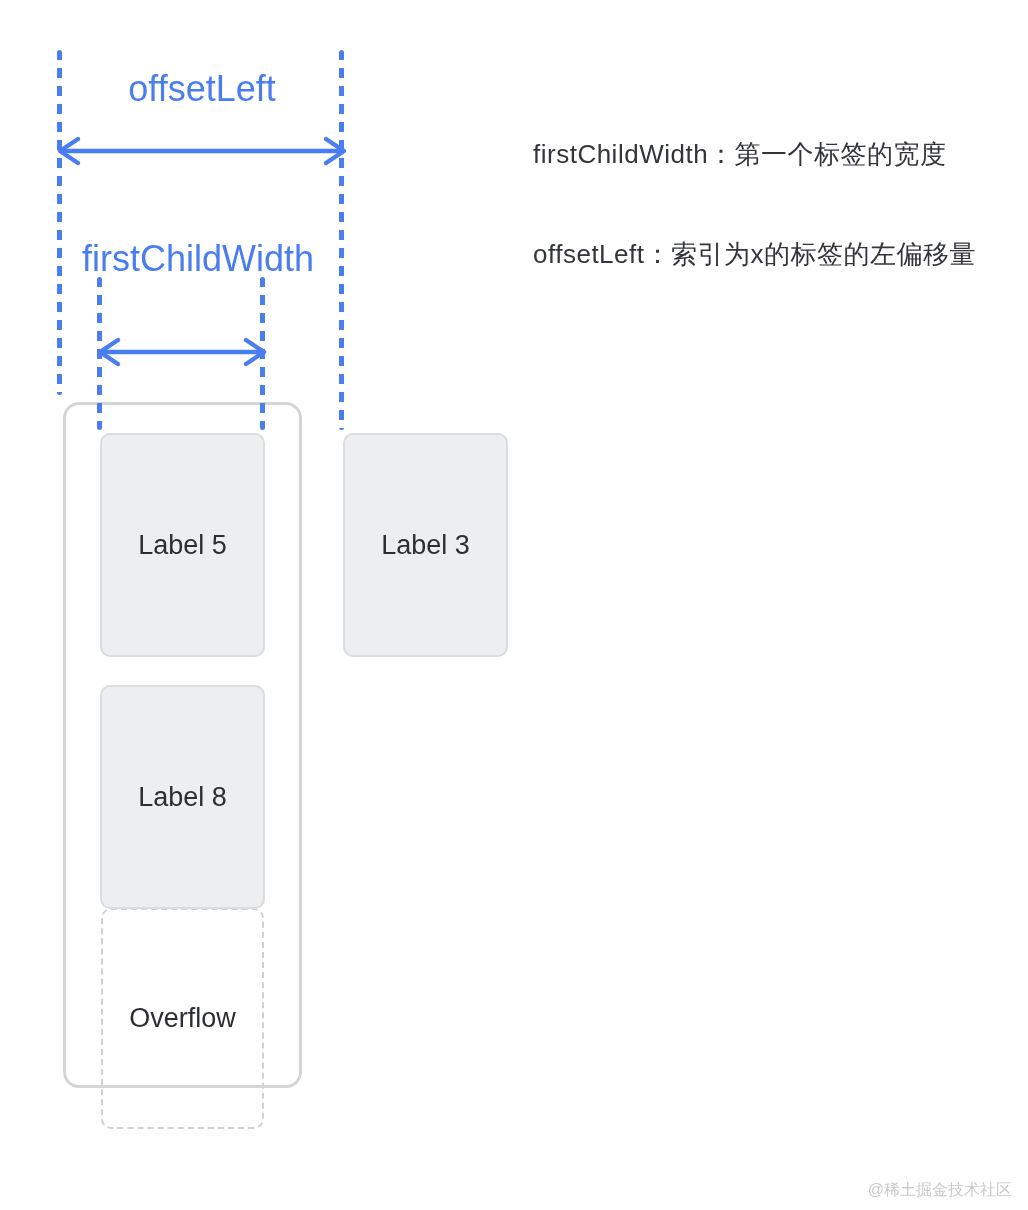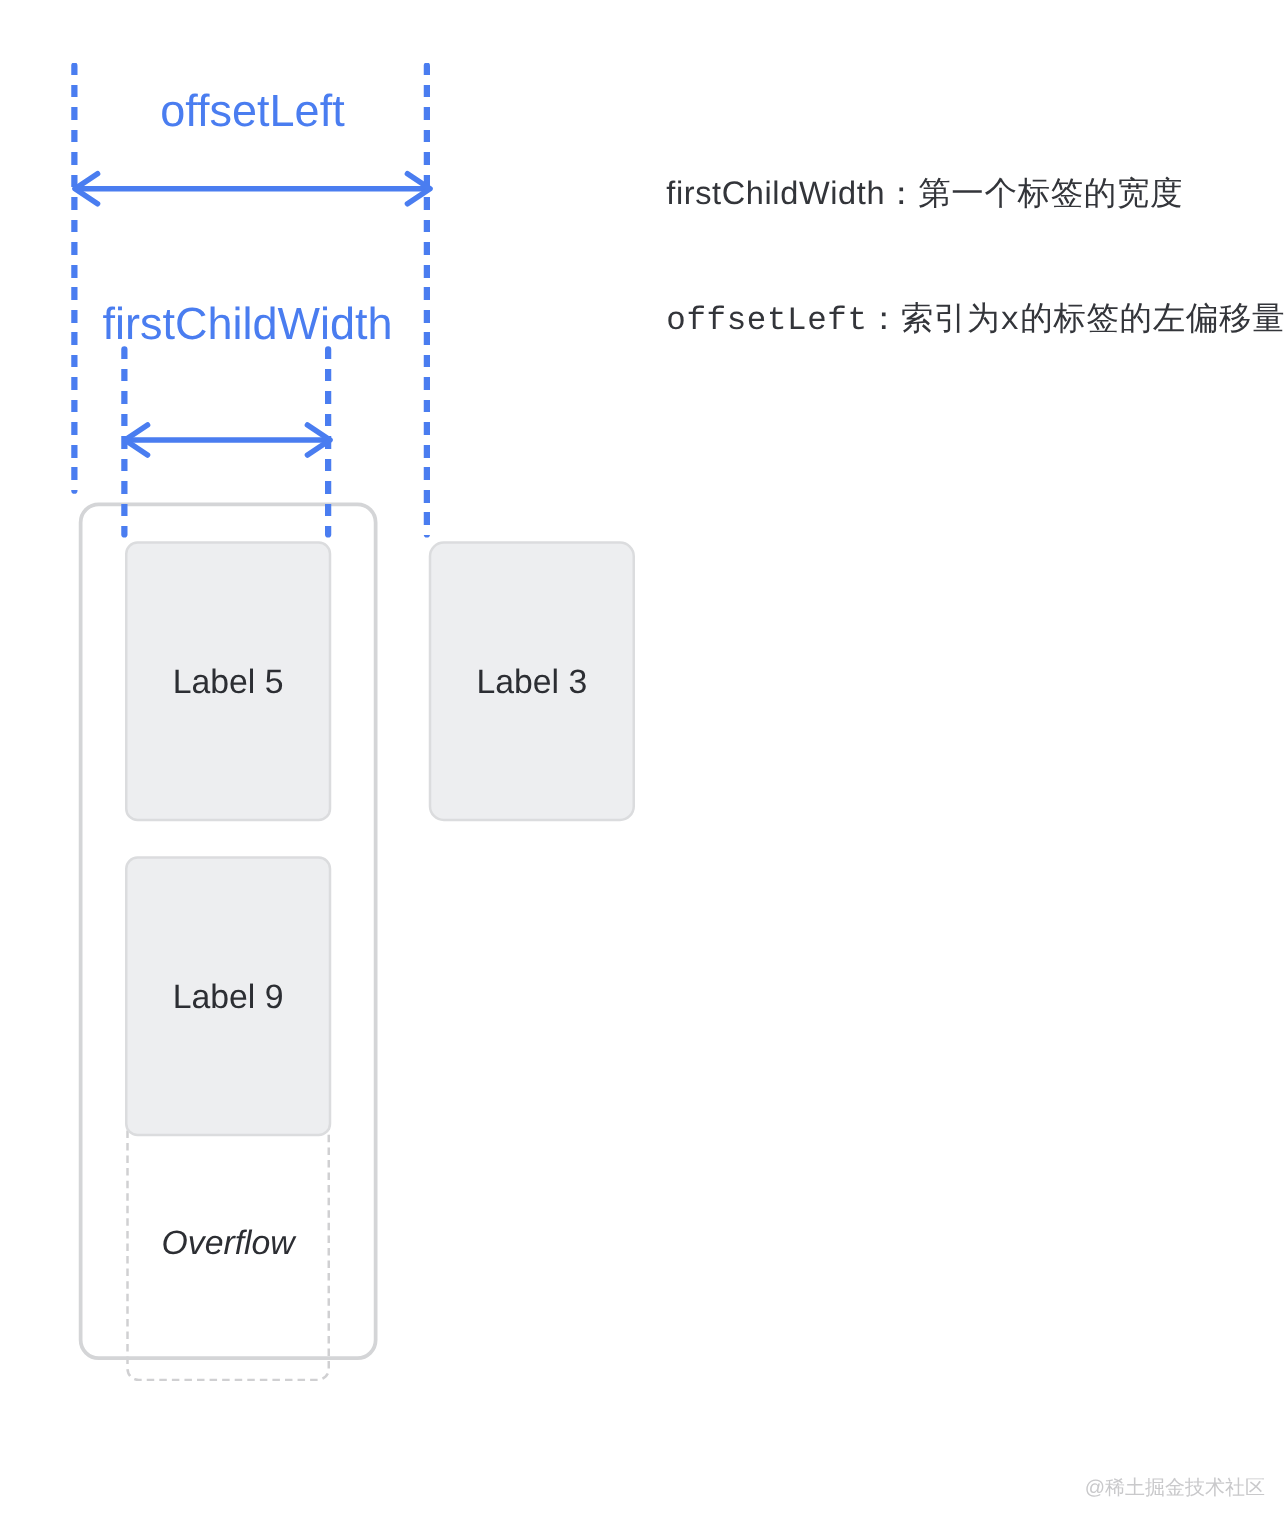--- a/index.html
+++ b/index.html
@@ -71,45 +71,44 @@
     background:var(--tab-fill);
     border:2px solid var(--tab-border);
     border-radius:10px;
     box-sizing:border-box;
     display:flex;align-items:center;justify-content:center;
     font-size:27px;color:var(--text-dark);
     z-index:3;
   }
   .tab1{left:100px;top:433px;}
   .tab2{left:100px;top:685px;}
-  .tab3{left:343px;top:433px;border-radius:12px;}
+  .tab3{left:343px;top:433px;}
   .tab4{left:343px;top:685px;}
   .overflow-box{
     position:absolute;
-    left:101px;top:884px;
+    left:101px;top:908px;
     width:163px;height:221px;
     border:2px dashed var(--overflow-border);
     border-radius:10px;
     box-sizing:border-box;
     display:flex;align-items:center;justify-content:center;
     font-size:27px;color:var(--text-dark);
     z-index:1;
-    font-style:italic;
   }
   .annotation{
     position:absolute;
     left:505px;
     font-size:26px;
     color:var(--ann-text);
     white-space:nowrap;
     letter-spacing:0.5px;
     margin-left:28px;
   }
   .annotation.line1{top:137px;}
-  .annotation.line2{top:237px;font-family:Liberation Mono, monospace;}
+  .annotation.line2{top:237px;}
   .watermark{
     position:absolute;
     right:16px;top:1180px;
     font-size:16px;
     color:var(--watermark);
     white-space:nowrap;
   }
 </style>
 </head>
 <body>
@@ -142,21 +141,21 @@
   <div class="overflow-box">
     <span>Overflow</span>
   </div>
 
   <div class="container-box"></div>
 
   <div class="tab tab1">
     <span>Label 5</span>
   </div>
   <div class="tab tab2">
-    <span>Label 9</span>
+    <span>Label 8</span>
   </div>
   <div class="tab tab3">
     <span>Label 3</span>
   </div>
 
   <div class="annotation line1">firstChildWidth：第一个标签的宽度</div>
   <div class="annotation line2">offsetLeft：索引为x的标签的左偏移量</div>
 
   <div class="watermark">@稀土掘金技术社区</div>
 

